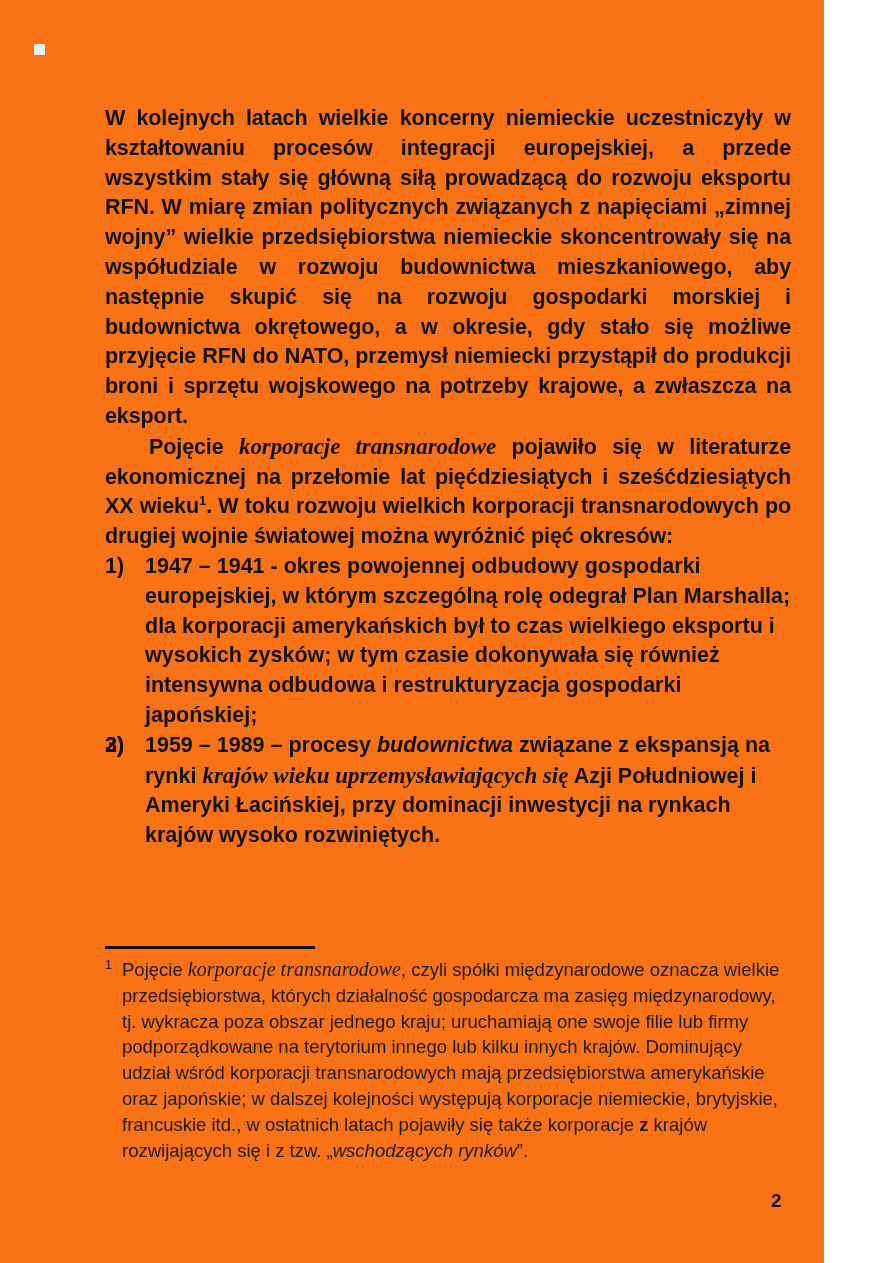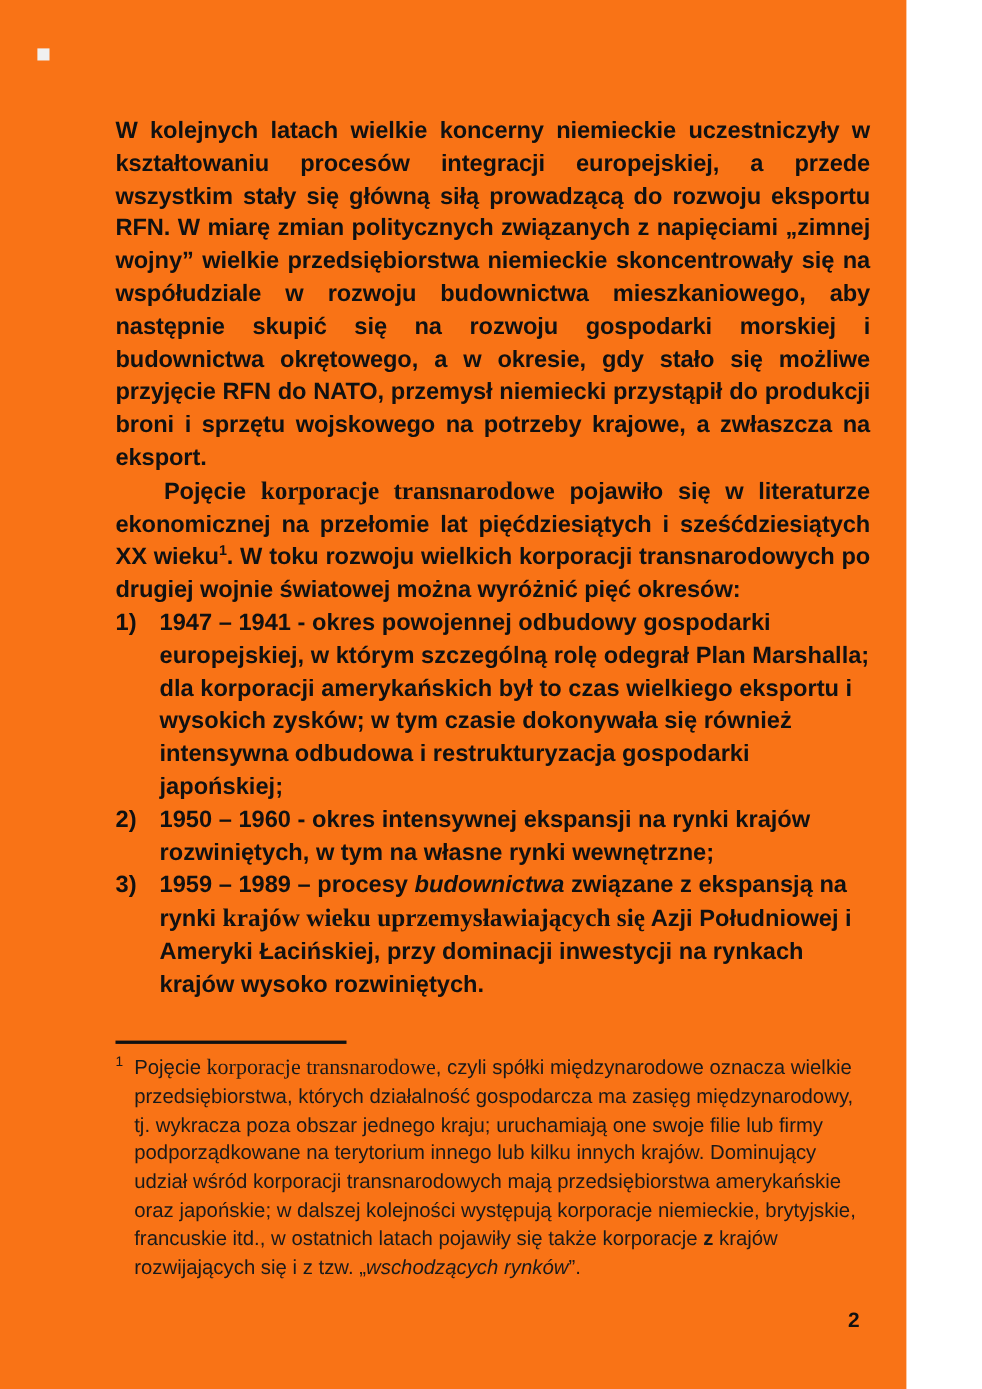--- a/index.html
+++ b/index.html
@@ -39,20 +39,21 @@
     text-align: justify;
     text-justify: inter-word;
     margin: 0;
     letter-spacing: -0.1px;
   }
   .para.indent { text-indent: 44px; }
   .para + .para { margin-top: 0; }
 
   .ser-it {
     font-family: "Liberation Serif", serif;
+    font-style: italic;
     font-weight: bold;
     font-size: 23px;
   }
   .sans-it {
     font-style: italic;
     font-weight: bold;
   }
   sup.fn {
     font-size: 13px;
     vertical-align: super;
@@ -139,21 +140,21 @@
   <div class="scan-artifact"></div>
 
   <div class="content">
 
     <p class="para">W kolejnych latach wielkie koncerny niemieckie uczestniczyły w kształtowaniu procesów integracji europejskiej, a przede wszystkim stały się główną siłą prowadzącą do rozwoju eksportu RFN. W miarę zmian politycznych związanych z napięciami „zimnej wojny” wielkie przedsiębiorstwa niemieckie skoncentrowały się na współudziale w rozwoju budownictwa mieszkaniowego, aby następnie skupić się na rozwoju gospodarki morskiej i budownictwa okrętowego, a w okresie, gdy stało się możliwe przyjęcie RFN do NATO, przemysł niemiecki przystąpił do produkcji  broni i sprzętu wojskowego na potrzeby krajowe, a zwłaszcza na eksport.</p>
 
     <p class="para indent"><span>Pojęcie </span><span class="ser-it">korporacje transnarodowe</span><span> pojawiło się w literaturze ekonomicznej na przełomie lat pięćdziesiątych i sześćdziesiątych XX wieku</span><sup class="fn">1</sup><span>. W toku rozwoju wielkich korporacji transnarodowych po drugiej wojnie światowej można wyróżnić pięć okresów:</span></p>
 
     <ol class="list">
       <li><span class="marker">1)</span><span>1947 – 1941 - okres powojennej odbudowy gospodarki europejskiej, w którym szczególną rolę odegrał Plan Marshalla; dla korporacji amerykańskich był to czas wielkiego eksportu i wysokich zysków; w tym czasie dokonywała się również intensywna odbudowa i restrukturyzacja gospodarki japońskiej;</span></li>
-      <li><span class="marker">2)</span><span>1950 – 1960 -  okres intensywnej ekspansji na rynki krajów rozwiniętych, w tym na własne rynki wewnętrzne;</span></li>
+      <li><span class="marker">2)</span></li>
       <li><span class="marker">3)</span><span>1959 – 1989 – procesy </span><span class="sans-it">budownictwa</span><span> związane  z ekspansją  na rynki </span><span class="ser-it">krajów wieku uprzemysławiających się</span><span> Azji Południowej i Ameryki Łacińskiej, przy dominacji inwestycji na rynkach krajów wysoko rozwiniętych.</span></li>
     </ol>
 
   </div>
 
   <div class="fn-sep"></div>
 
   <div class="footnote">
     <span class="fn-marker">1</span>
     <span class="fn-body"><span>Pojęcie </span><span class="ser-it">korporacje transnarodowe</span><span>, czyli spółki międzynarodowe oznacza wielkie przedsiębiorstwa, których działalność gospodarcza ma zasięg międzynarodowy, tj. wykracza poza obszar jednego kraju; uruchamiają one swoje filie lub firmy podporządkowane na terytorium innego lub kilku innych krajów. Dominujący udział wśród korporacji transnarodowych mają przedsiębiorstwa amerykańskie oraz japońskie; w dalszej kolejności występują korporacje niemieckie, brytyjskie, francuskie itd., w ostatnich latach pojawiły się także korporacje </span><span class="b">z</span><span> krajów rozwijających się i z tzw. „</span><span class="sans-it">wschodzących rynków</span><span>”.</span></span>

